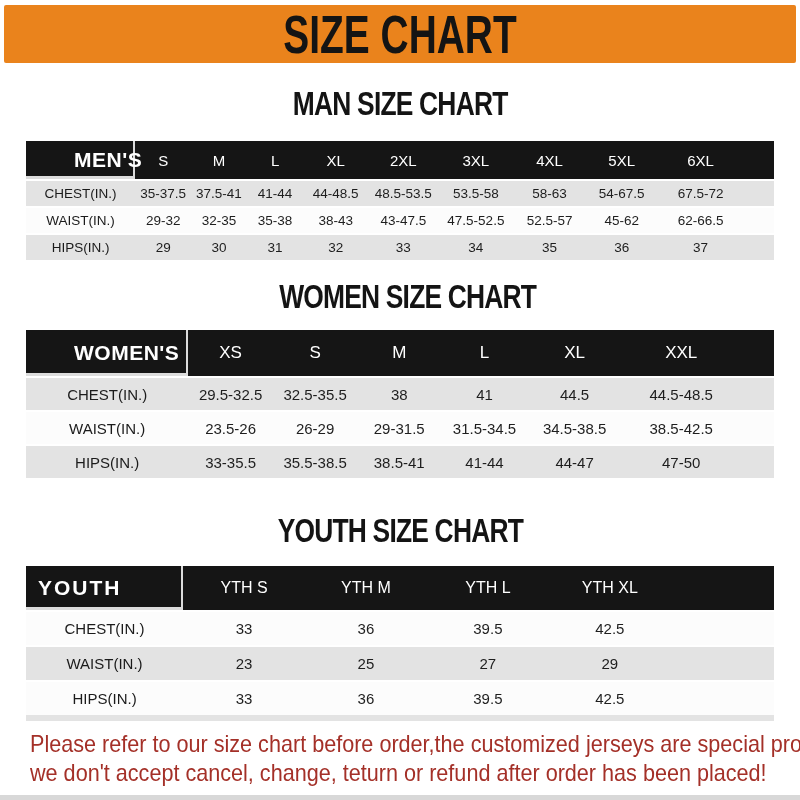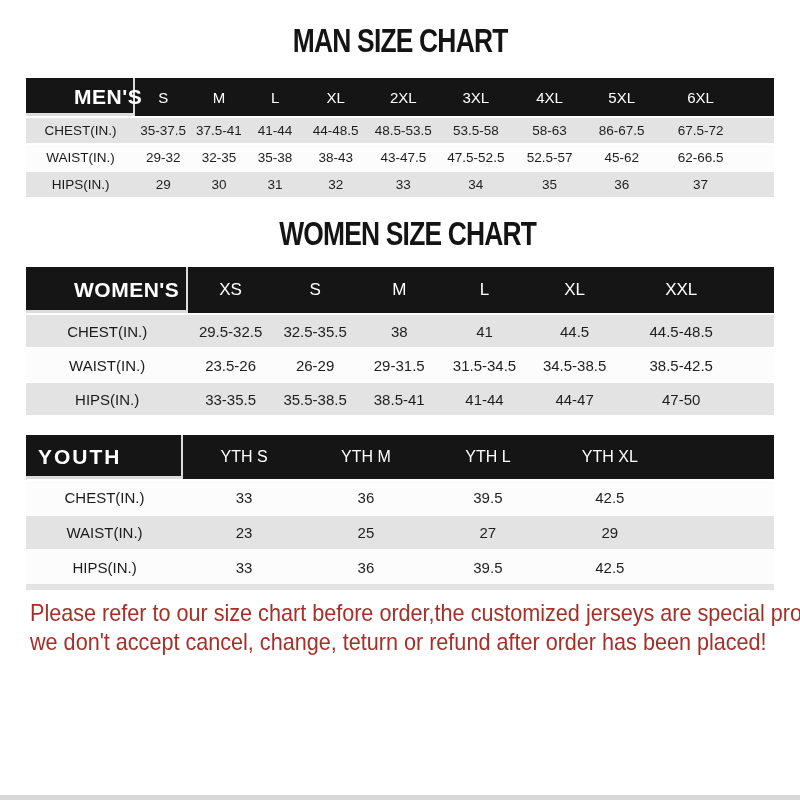--- a/index.html
+++ b/index.html
@@ -45,20 +45,23 @@
   .note{margin:8px 0 0 30px;color:#A43028;}
   .note-line{display:block;}
   .note-line span{display:inline-block;font-size:24px;line-height:29px;transform:scaleX(0.9);transform-origin:left center;white-space:nowrap;}
   .bottom-strip{position:absolute;left:0;bottom:0;width:100%;height:5px;background:#D8D8D8;}
 </style>
 </head>
 <body>
 
 <div class="page">
 
+  <div class="banner">
+    <span class="banner-text">SIZE CHART</span>
+  </div>
 
   <h2 class="section-heading h-man">
     <span class="condensed">MAN SIZE CHART</span>
   </h2>
 
   <table class="size-table t-man">
     <colgroup>
       <col style="width:14.6%">
         <col style="width:7.5%">
         <col style="width:7.4%">
@@ -89,21 +92,21 @@
     <tbody>
       <tr class="gray">
         <td class="rlabel">CHEST(IN.)</td>
         <td>35-37.5</td>
         <td>37.5-41</td>
         <td>41-44</td>
         <td>44-48.5</td>
         <td>48.5-53.5</td>
         <td>53.5-58</td>
         <td>58-63</td>
-        <td>86-67.5</td>
+        <td>54-67.5</td>
         <td>67.5-72</td>
         <td></td>
       </tr>
       <tr class="lite">
         <td class="rlabel">WAIST(IN.)</td>
         <td>29-32</td>
         <td>32-35</td>
         <td>35-38</td>
         <td>38-43</td>
         <td>43-47.5</td>
@@ -183,20 +186,23 @@
         <td>35.5-38.5</td>
         <td>38.5-41</td>
         <td>41-44</td>
         <td>44-47</td>
         <td>47-50</td>
         <td></td>
       </tr>
     </tbody>
   </table>
 
+  <h2 class="section-heading h-youth">
+    <span class="condensed">YOUTH SIZE CHART</span>
+  </h2>
 
   <table class="size-table t-youth">
     <colgroup>
       <col style="width:21.0%">
         <col style="width:16.3%">
         <col style="width:16.3%">
       <col style="width:16.3%">
         <col style="width:16.3%">
         <col style="width:13.8%">
     </colgroup>

